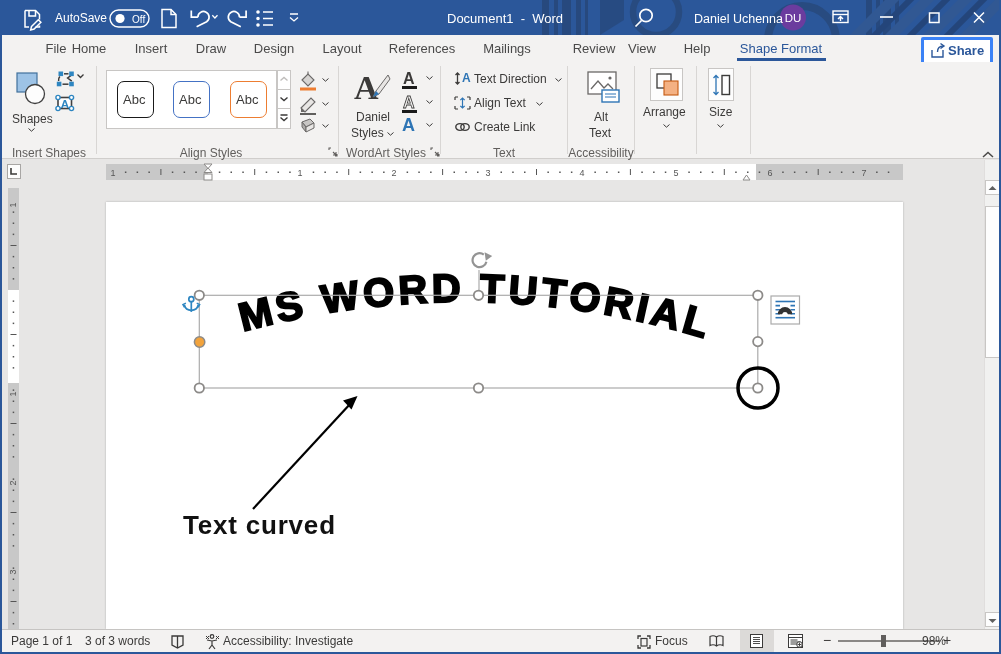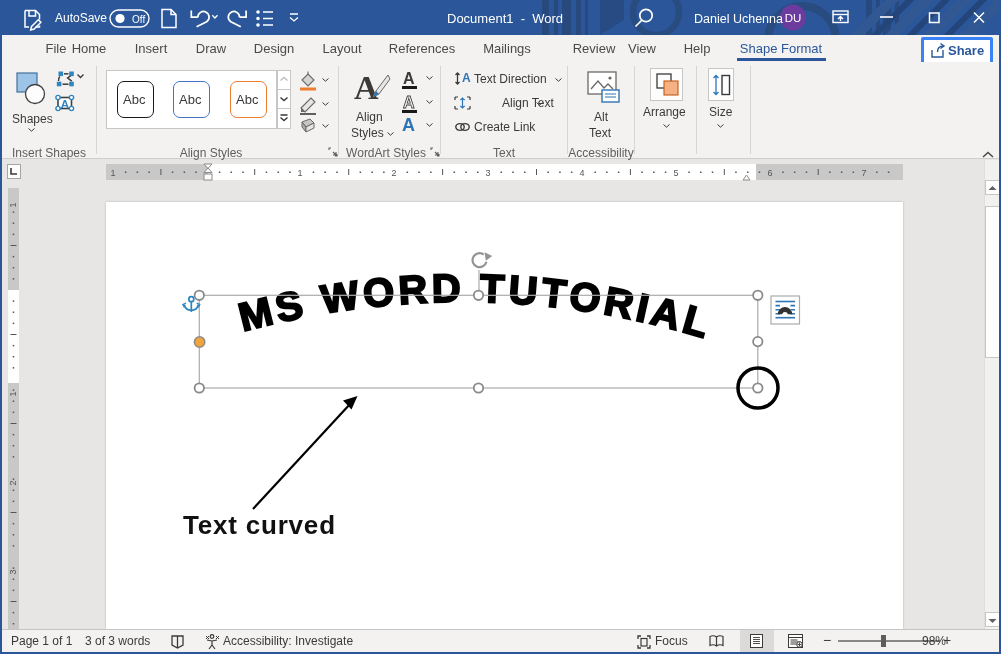--- a/index.html
+++ b/index.html
@@ -244,21 +244,21 @@
     <span class="glabel" style="left:209px;">Align Styles</span>
     <svg class="abs" style="left:326px;top:85px;" width="10" height="10" viewBox="0 0 10 10">
       <path d="M1 3 v-2 h2 M9 7 v2 h-2 M5 5 l3 3 M8 5 v3 h-3" stroke="#605e5c" stroke-width="1.1" fill="none"></path>
     </svg>
 
     <svg class="abs" style="left:350px;top:5px;" width="40" height="42" viewBox="0 0 40 42">
       <text x="2" y="32" font-size="34" font-weight="bold" fill="#3b3a39" font-family="Liberation Serif">A</text>
       <path d="M36 8 L24 24 l-3 6 l6 -3 L38 12 Z" fill="#e8e6e4" stroke="#6a6867" stroke-width="1"></path>
       <path d="M24 24 l-3 6 l6 -3 Z" fill="#2e75b5"></path>
     </svg>
-    <span class="rlabel" style="left:354px;top:48px;">Align</span>
+    <span class="rlabel" style="left:354px;top:48px;">Daniel</span>
     <span class="rlabel" style="left:349px;top:64px;">Styles</span>
     <svg class="chev" style="left:385px;top:70px;" viewBox="0 0 7 4">
         <path d="M0.5 0.5 L3.5 3.2 L6.5 0.5" stroke="#3b3a39" fill="none"></path>
       </svg>
     <svg class="abs" style="left:398px;top:8px;" width="22" height="62" viewBox="0 0 22 62">
       <text x="3" y="14" font-size="16" font-weight="bold" fill="#3b3a39" font-family="Liberation Sans">A</text>
       <rect x="2" y="16" width="15" height="3" fill="#1a1a1a"></rect>
       <text x="3" y="38" font-size="16" font-weight="bold" fill="none" stroke="#3b3a39" stroke-width="0.8" font-family="Liberation Sans">A</text>
       <rect x="2" y="40" width="15" height="3" fill="#1a1a1a"></rect>
       <text x="2" y="61" font-size="18" font-weight="bold" fill="#2e75b5" font-family="Liberation Sans">A</text>
@@ -282,21 +282,21 @@
       <text x="8" y="11" font-size="12" font-weight="bold" fill="#2e75b5" font-family="Liberation Sans">A</text>
     </svg>
     <span class="rlabel" style="left:472px;top:10px;">Text Direction</span>
     <svg class="chev" style="left:553px;top:16px;" viewBox="0 0 7 4">
         <path d="M0.5 0.5 L3.5 3.2 L6.5 0.5" stroke="#3b3a39" fill="none"></path>
       </svg>
     <svg class="abs" style="left:452px;top:33px;" width="17" height="16" viewBox="0 0 17 16">
       <path d="M1 2 h3 M1 2 v3 M13 2 h3 M16 2 v3 M1 14 h3 M1 14 v-3 M13 14 h3 M16 14 v-3" stroke="#3b3a39" stroke-width="1.2" fill="none"></path>
       <path d="M8.5 3 v10 M6.3 5.2 l2.2 -2.2 l2.2 2.2 M6.3 10.8 l2.2 2.2 l2.2 -2.2" stroke="#2e75b5" stroke-width="1.2" fill="none"></path>
     </svg>
-    <span class="rlabel" style="left:500px;top:34px;">Align Text</span>
+    <span class="rlabel" style="left:472px;top:34px;">Align Text</span>
     <svg class="chev" style="left:534px;top:40px;" viewBox="0 0 7 4">
         <path d="M0.5 0.5 L3.5 3.2 L6.5 0.5" stroke="#3b3a39" fill="none"></path>
       </svg>
     <svg class="abs" style="left:452px;top:57px;" width="17" height="16" viewBox="0 0 17 16">
       <g stroke="#3b3a39" stroke-width="1.4" fill="none">
         <ellipse cx="6" cy="8" rx="4.2" ry="3.4"></ellipse>
         <ellipse cx="11" cy="8" rx="4.2" ry="3.4"></ellipse>
       </g>
     </svg>
     <span class="rlabel" style="left:472px;top:58px;">Create Link</span>

